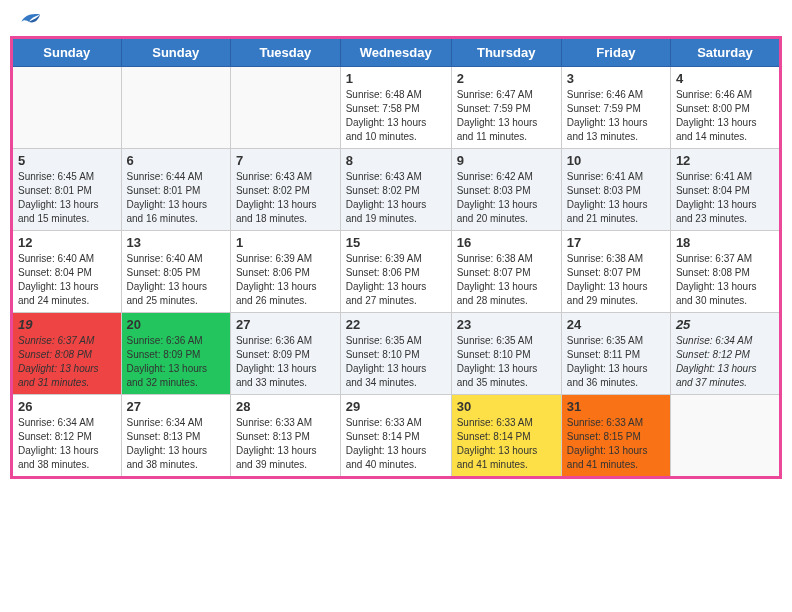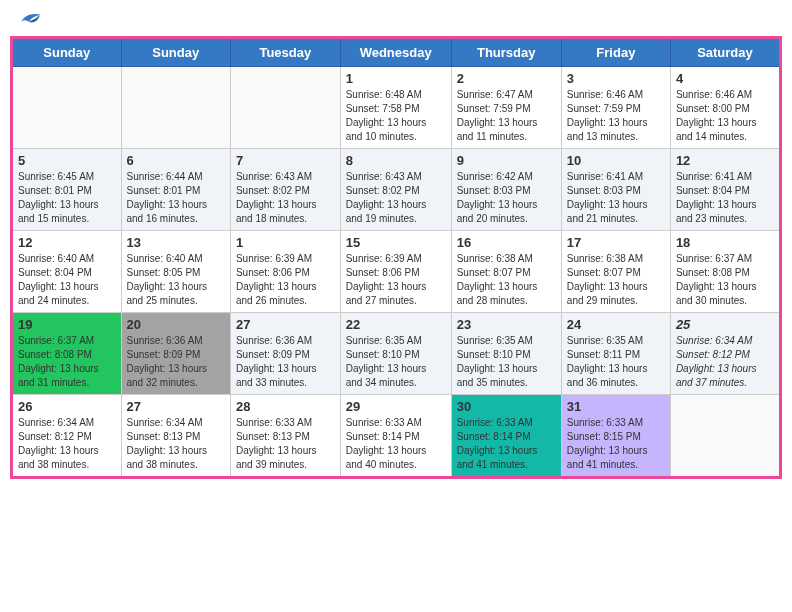--- a/index.html
+++ b/index.html
@@ -214,27 +214,27 @@
 Daylight: 13 hours and 29 minutes.</div>
         </td>
         <td style="background: rgb(255, 255, 255);">
           <span class="day-num">18</span>
           <div class="day-info" style="white-space: pre-line;">Sunrise: 6:37 AM
 Sunset: 8:08 PM
 Daylight: 13 hours and 30 minutes.</div>
         </td>
       </tr>
       <tr>
-        <td style="background: #22c55e;">
+        <td style="background: #ef4444; font-style: italic;">
           <span class="day-num">19</span>
           <div class="day-info" style="white-space: pre-line;">Sunrise: 6:37 AM
 Sunset: 8:08 PM
 Daylight: 13 hours and 31 minutes.</div>
         </td>
-        <td style="background: #a3a3a3;">
+        <td style="background: #22c55e;">
           <span class="day-num">20</span>
           <div class="day-info" style="white-space: pre-line;">Sunrise: 6:36 AM
 Sunset: 8:09 PM
 Daylight: 13 hours and 32 minutes.</div>
         </td>
         <td style="background: rgb(240, 244, 248);">
           <span class="day-num">27</span>
           <div class="day-info" style="white-space: pre-line;">Sunrise: 6:36 AM
 Sunset: 8:09 PM
 Daylight: 13 hours and 33 minutes.</div>
@@ -282,27 +282,27 @@
           <div class="day-info" style="white-space: pre-line;">Sunrise: 6:33 AM
 Sunset: 8:13 PM
 Daylight: 13 hours and 39 minutes.</div>
         </td>
         <td style="background: rgb(255, 255, 255);">
           <span class="day-num">29</span>
           <div class="day-info" style="white-space: pre-line;">Sunrise: 6:33 AM
 Sunset: 8:14 PM
 Daylight: 13 hours and 40 minutes.</div>
         </td>
-        <td style="background: #14b8a6;">
+        <td style="background: #fde047;">
           <span class="day-num">30</span>
           <div class="day-info" style="white-space: pre-line;">Sunrise: 6:33 AM
 Sunset: 8:14 PM
 Daylight: 13 hours and 41 minutes.</div>
         </td>
-        <td style="background: #c4b5fd;">
+        <td style="background: #f97316;">
           <span class="day-num">31</span>
           <div class="day-info" style="white-space: pre-line;">Sunrise: 6:33 AM
 Sunset: 8:15 PM
 Daylight: 13 hours and 41 minutes.</div>
         </td>
         <td class="empty" style="background: rgb(249, 249, 249);"></td>
       </tr>
     </tbody>
 </table>
 

